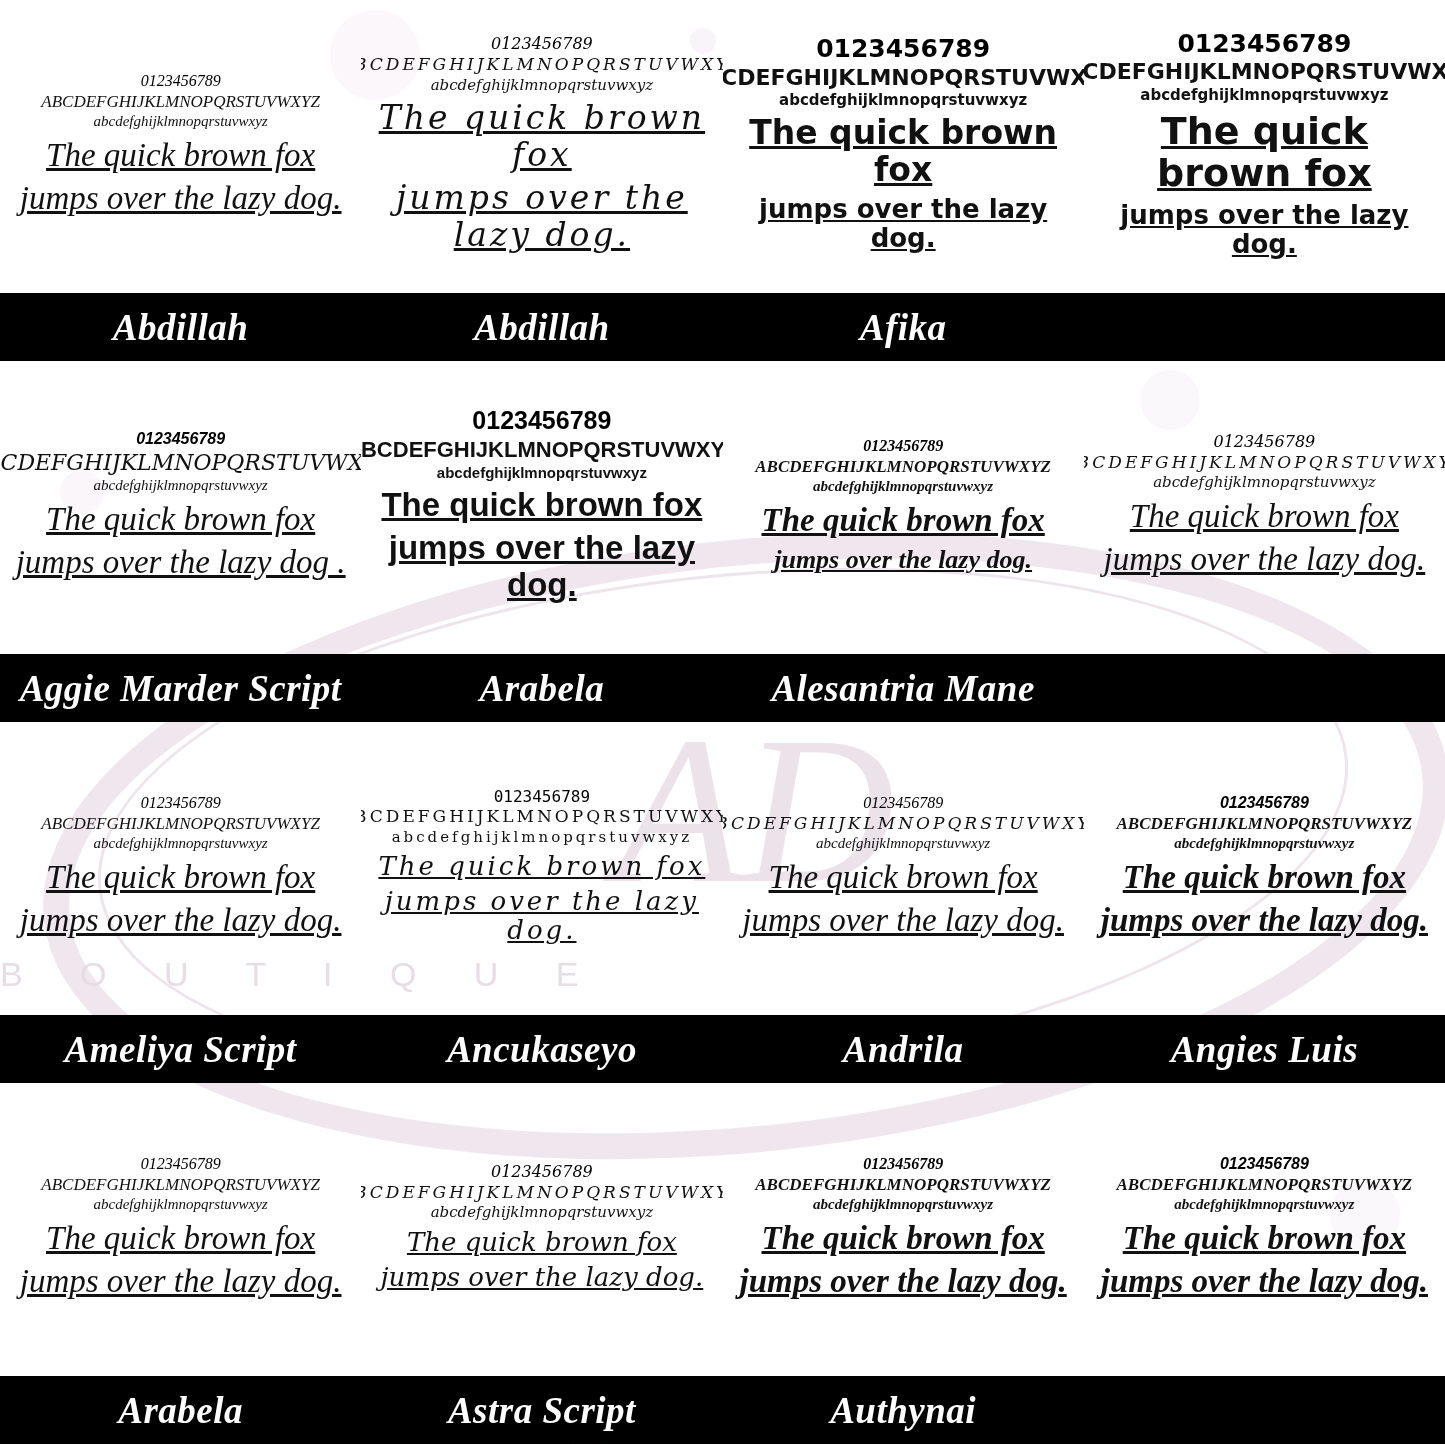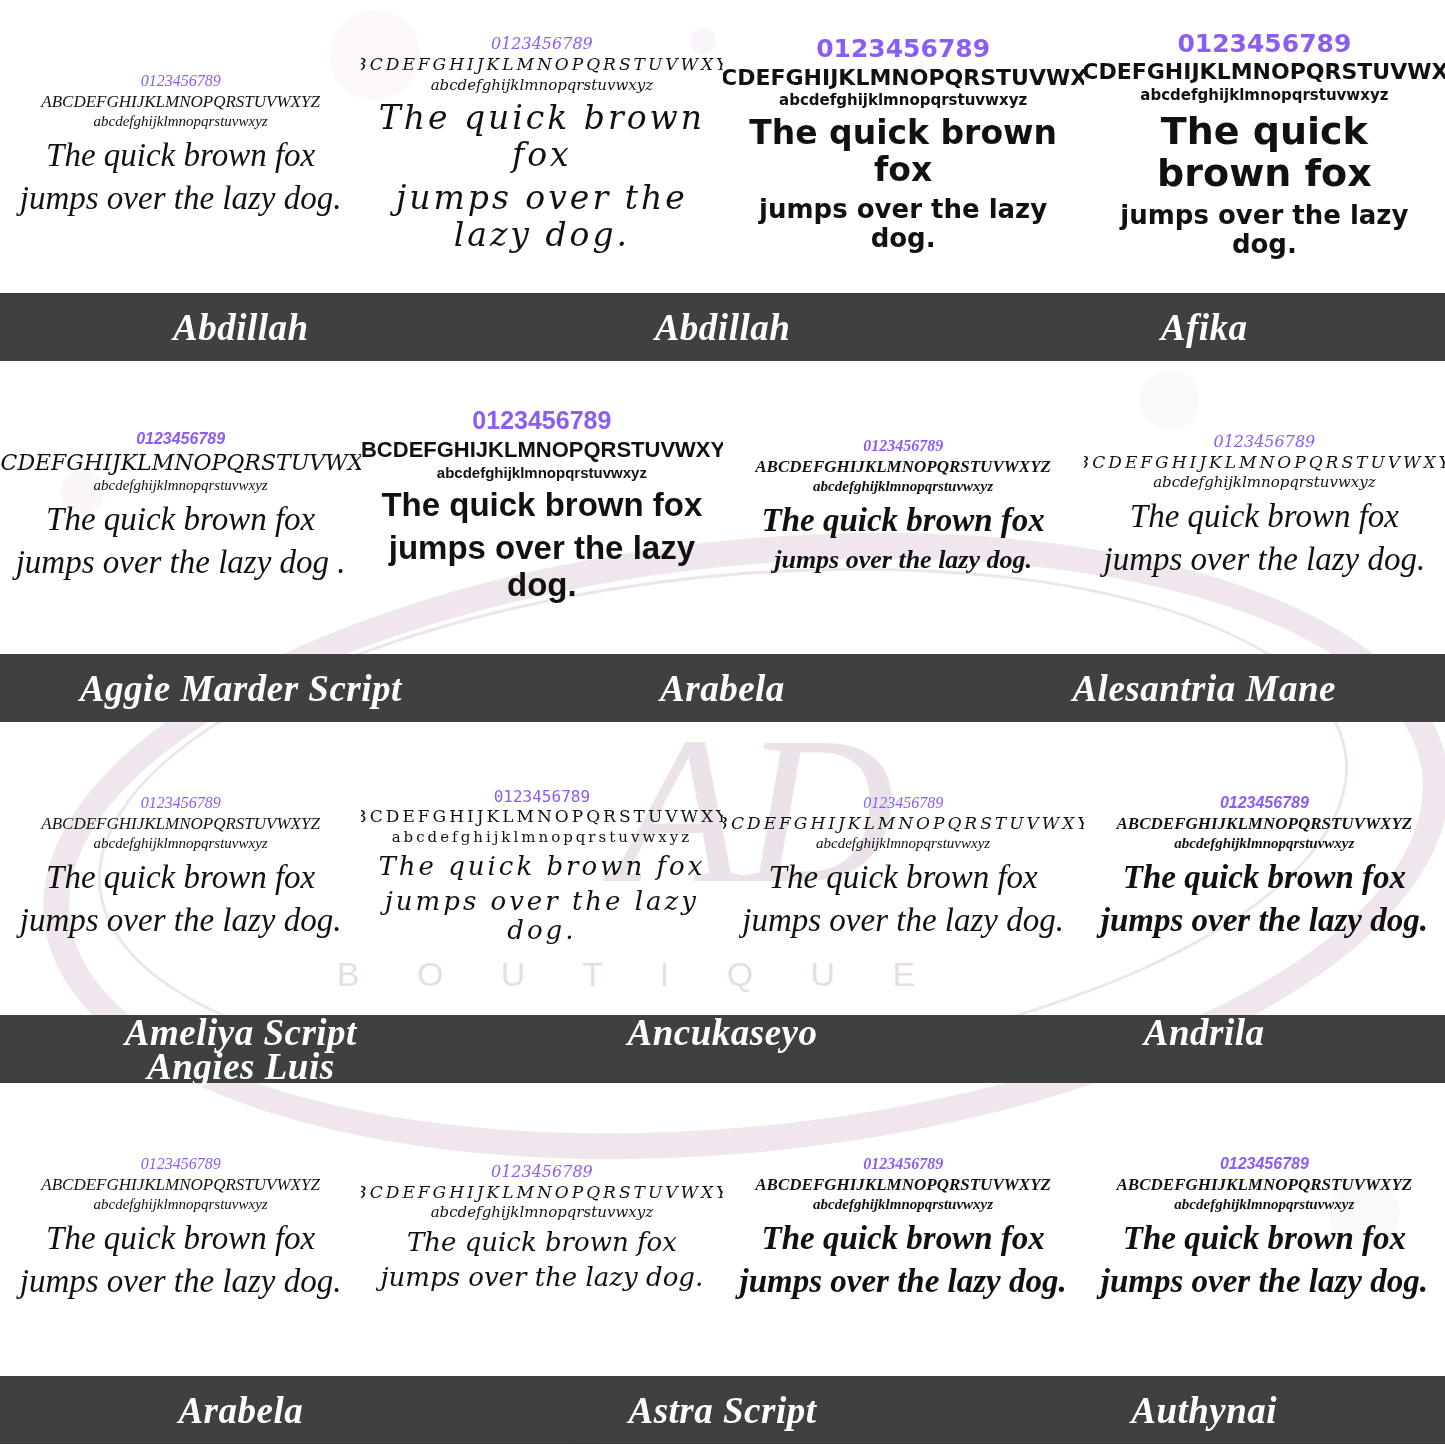--- a/index.html
+++ b/index.html
@@ -41,21 +41,20 @@
     height: 490px;
     border: 3px solid rgba(236, 226, 234, 0.9);
     border-radius: 50%;
     transform: rotate(-6deg);
   }
   #watermark .wm-text {
     position: absolute;
     left: 0;
     top: 955px;
     width: 1276px;
-    text-align: center;
     font-family: "Liberation Sans", sans-serif;
     font-size: 34px;
     letter-spacing: 24px;
     color: rgba(229, 219, 228, 0.95);
   }
   #watermark .wm-mono {
     position: absolute;
     left: 0;
     top: 690px;
     width: 1445px;
@@ -93,45 +92,46 @@
     overflow: hidden;
     box-sizing: border-box;
     height: 293px;
     display: flex;
     flex-direction: column;
     justify-content: center;
     align-items: center;
     gap: 2px;
   }
   .specimen .numerals {
-    color: #8b5cf6;
+    color: #000000;
     line-height: 1.1;
   }
   .specimen .upper {
     color: #111;
     line-height: 1.15;
     white-space: nowrap;
   }
   .specimen .lower {
     color: #111;
     line-height: 1.15;
     white-space: nowrap;
   }
   .specimen .pangram {
     color: #111;
     line-height: 1.12;
     margin-top: 4px;
+    text-decoration: underline;
   }
 
   .name-row {
     grid-column: 1 / -1;
-    background: #404040;
+    background: #000000;
     color: #ffffff;
     display: grid;
-    grid-template-columns: repeat(3, 1fr);
+    grid-template-columns: repeat(4, 1fr);
     align-items: center;
     height: 68px;
   }
   .name-cell {
     text-align: center;
     font-family: "Liberation Serif", serif;
     font-style: italic;
     font-weight: bold;
     font-size: 37px;
     letter-spacing: 0.5px;

